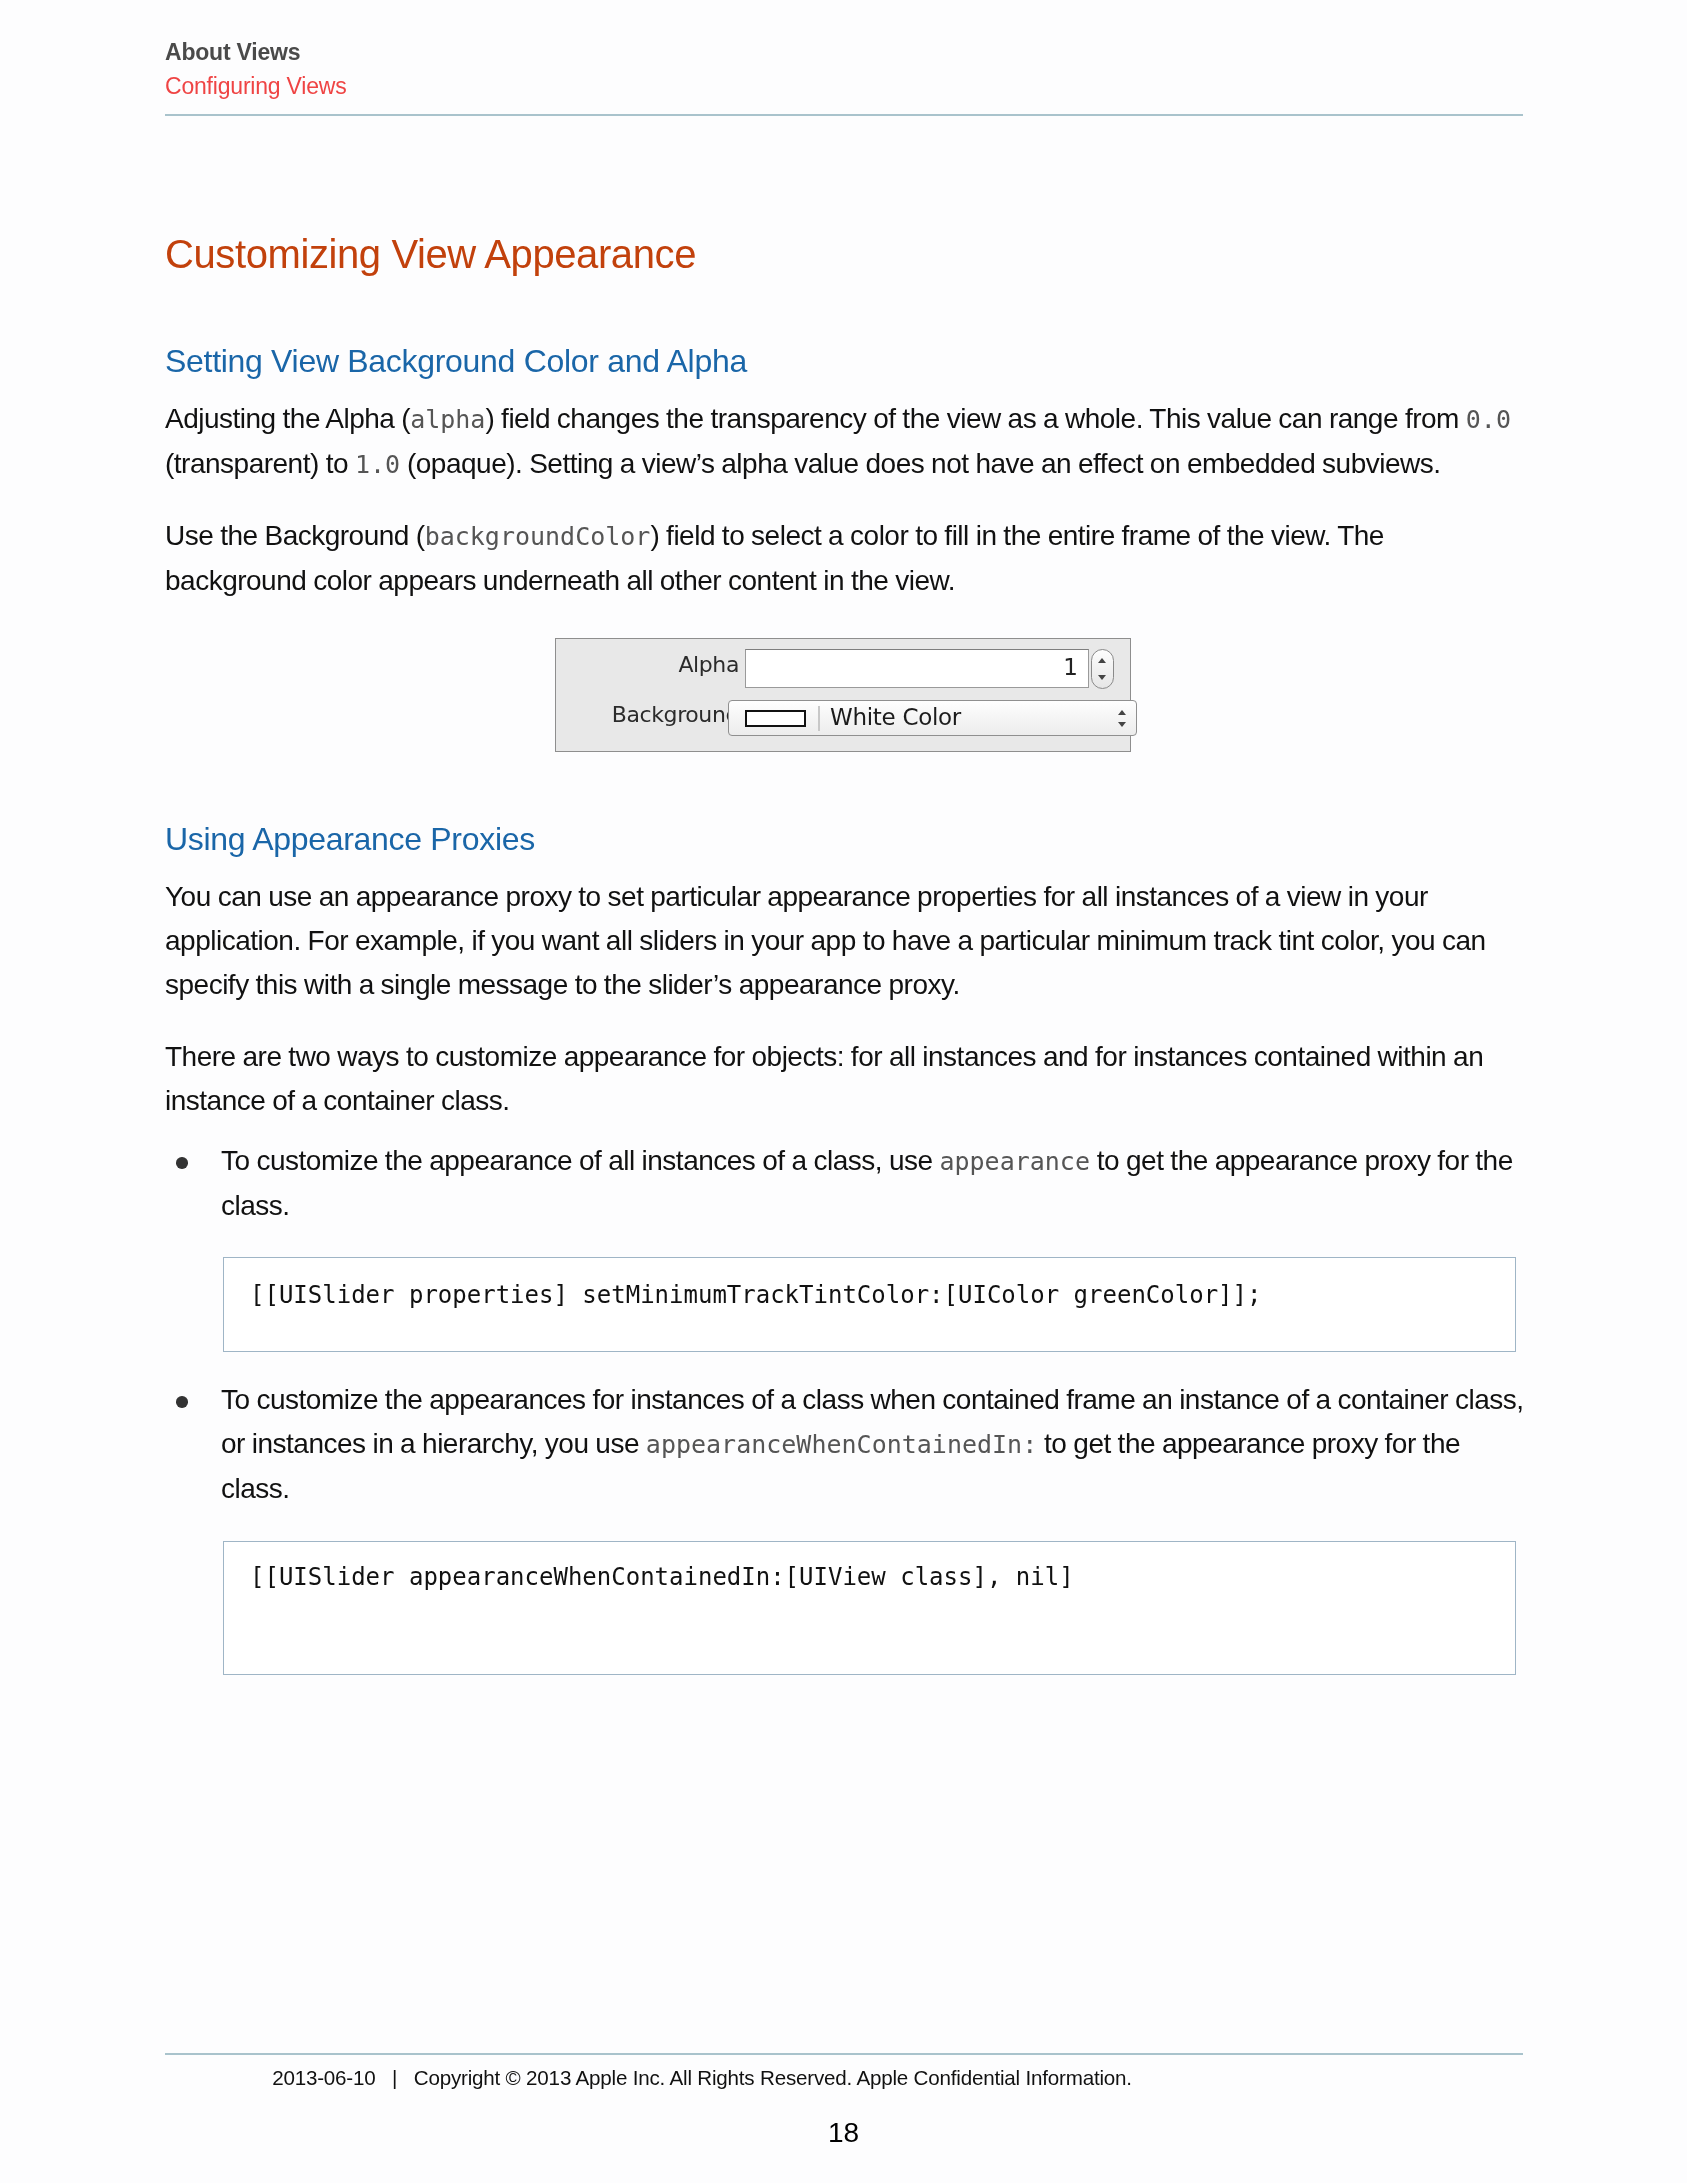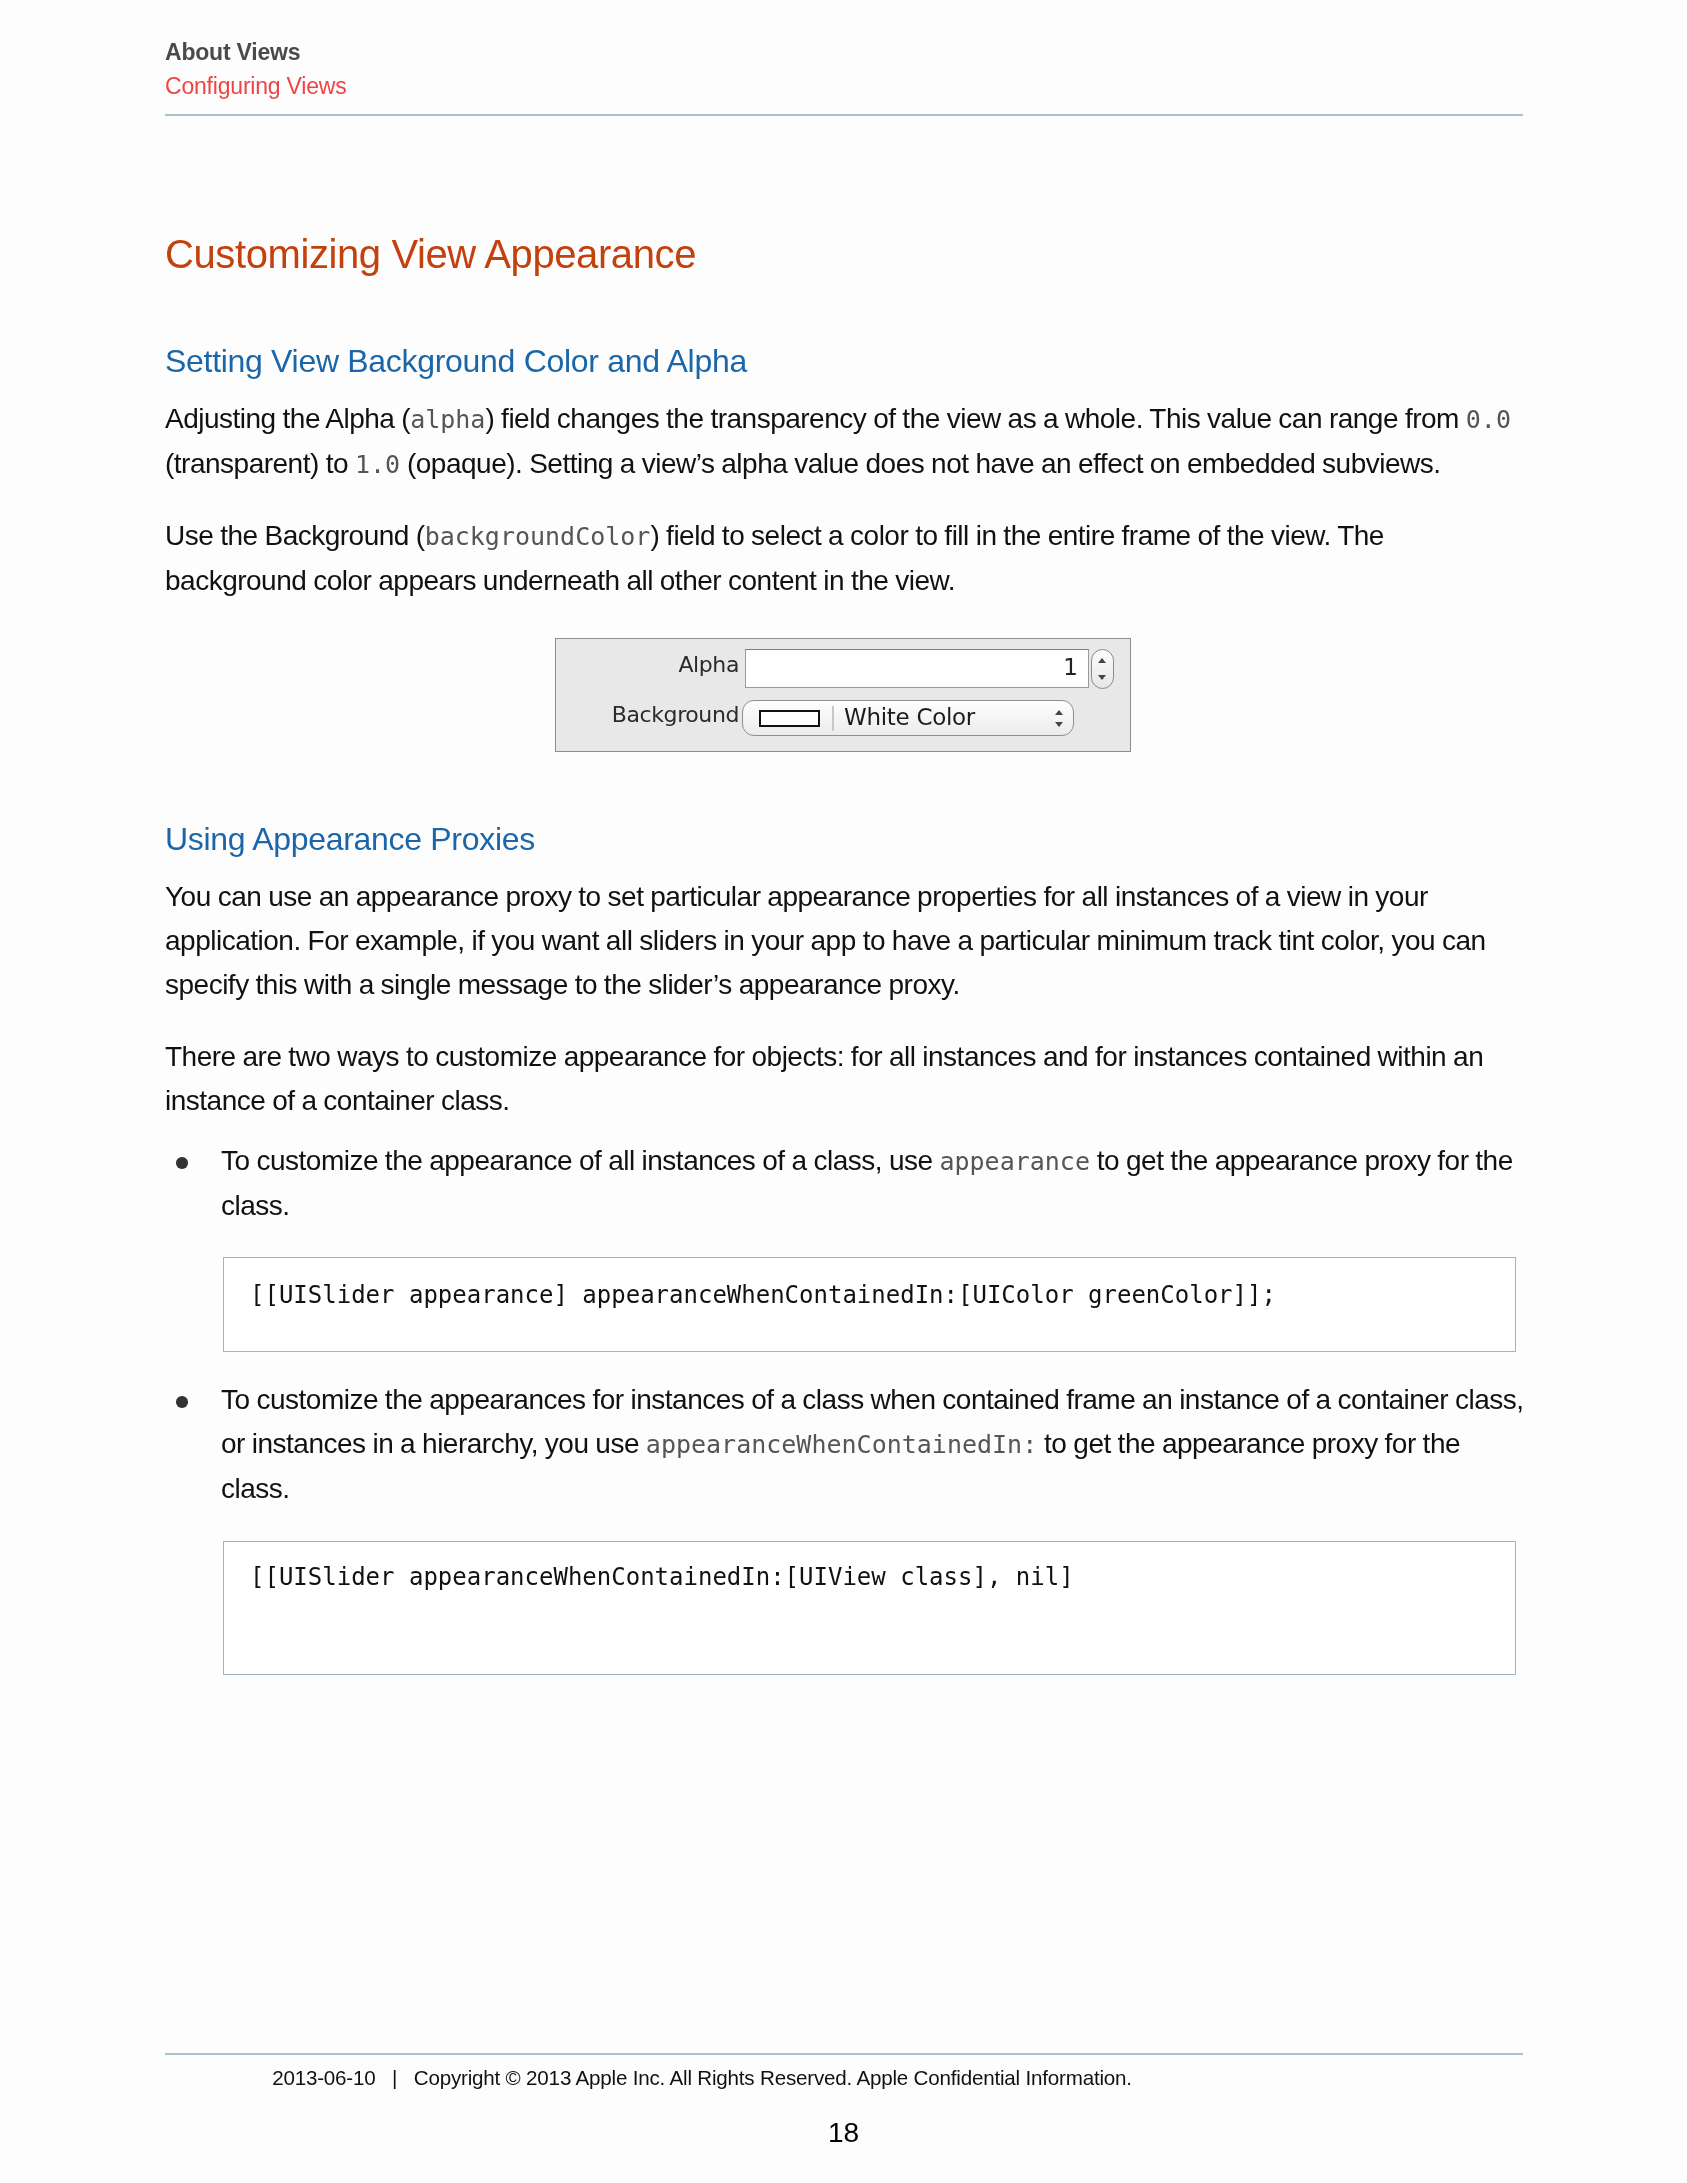--- a/index.html
+++ b/index.html
@@ -48,22 +48,22 @@
     position: absolute; left: 535px; top: 10px; width: 23px; height: 40px; box-sizing: border-box;
     border: 1.6px solid #8a8a8a; border-radius: 11.5px; background: linear-gradient(#fdfdfd,#e6e6e6);
   }
   .stepper .up, .stepper .down {
     position: absolute; left: 5.8px; width: 0; height: 0;
     border-left: 4.1px solid transparent; border-right: 4.1px solid transparent;
   }
   .stepper .up { top: 8.2px; border-bottom: 5.8px solid #444; }
   .stepper .down { bottom: 8.2px; border-top: 5.8px solid #444; }
   .popup {
-    position: absolute; left: 186px; top: 61px; width: 332px; height: 36px; box-sizing: border-box;
-    border: 1.6px solid #8f8f8f; border-radius: 12px; background: linear-gradient(#fefefe,#ececec);
+    position: absolute; left: 172px; top: 61px; width: 409px; height: 36px; box-sizing: border-box;
+    border: 1.6px solid #8f8f8f; border-radius: 4px; background: linear-gradient(#fefefe,#ececec);
   }
   .swatch { position: absolute; left: 15.7px; top: 9px; width: 61px; height: 16.5px; box-sizing: border-box; border: 2.5px solid #111; background: #fff; }
   .pop-divider { position: absolute; left: 89px; top: 5px; width: 1.6px; height: 25px; background: #c8c8c8; }
   .pop-text { position: absolute; left: 101px; top: 3.3px; font-size: 23px; color: #1c1c1c; letter-spacing: -0.3px; }
   .pop-arrows { position: absolute; right: 10px; top: 7.4px; width: 8.2px; height: 20px; }
   .pop-arrows .up, .pop-arrows .down {
     position: absolute; left: 0; width: 0; height: 0;
     border-left: 4.1px solid transparent; border-right: 4.1px solid transparent;
   }
   .pop-arrows .up { top: 1.6px; border-bottom: 5.8px solid #444; }
@@ -115,21 +115,21 @@
 
 <div class="abs para" style="top:875px;">You can use an appearance proxy to set particular appearance properties for all instances of a view in your application. For example, if you want all sliders in your app to have a particular minimum track tint color, you can specify this with a single message to the slider’s appearance proxy.</div>
 
 <div class="abs para" style="top:1035px;">There are two ways to customize appearance for objects: for all instances and for instances contained within an instance of a container class.</div>
 
 <div class="abs bullet-dot" style="top:1157px;"></div>
 <div class="abs para bul" style="top:1139px;">
   <span>To customize the appearance of all instances of a class, use </span><code class="ic">appearance</code><span> to get the appearance proxy for the class.</span>
 </div>
 <div class="abs codebox" style="top:1257px; height:95px;">
-  <div class="codeline" style="top:23px;">[[UISlider appearance] appearanceWhenContainedIn:[UIColor greenColor]];</div>
+  <div class="codeline" style="top:23px;">[[UISlider properties] setMinimumTrackTintColor:[UIColor greenColor]];</div>
 </div>
 
 <div class="abs bullet-dot" style="top:1396px;"></div>
 <div class="abs para bul" style="top:1378px;">
   <span>To customize the appearances for instances of a class when contained frame an instance of a container class, or instances in a hierarchy, you use </span><code class="ic">appearanceWhenContainedIn:</code><span> to get the appearance proxy for the class.</span>
 </div>
 <div class="abs codebox" style="top:1541px; height:134px;">
   <div class="codeline" style="top:21.4px;">[[UISlider appearanceWhenContainedIn:[UIView class], nil]</div>
 </div>
 

